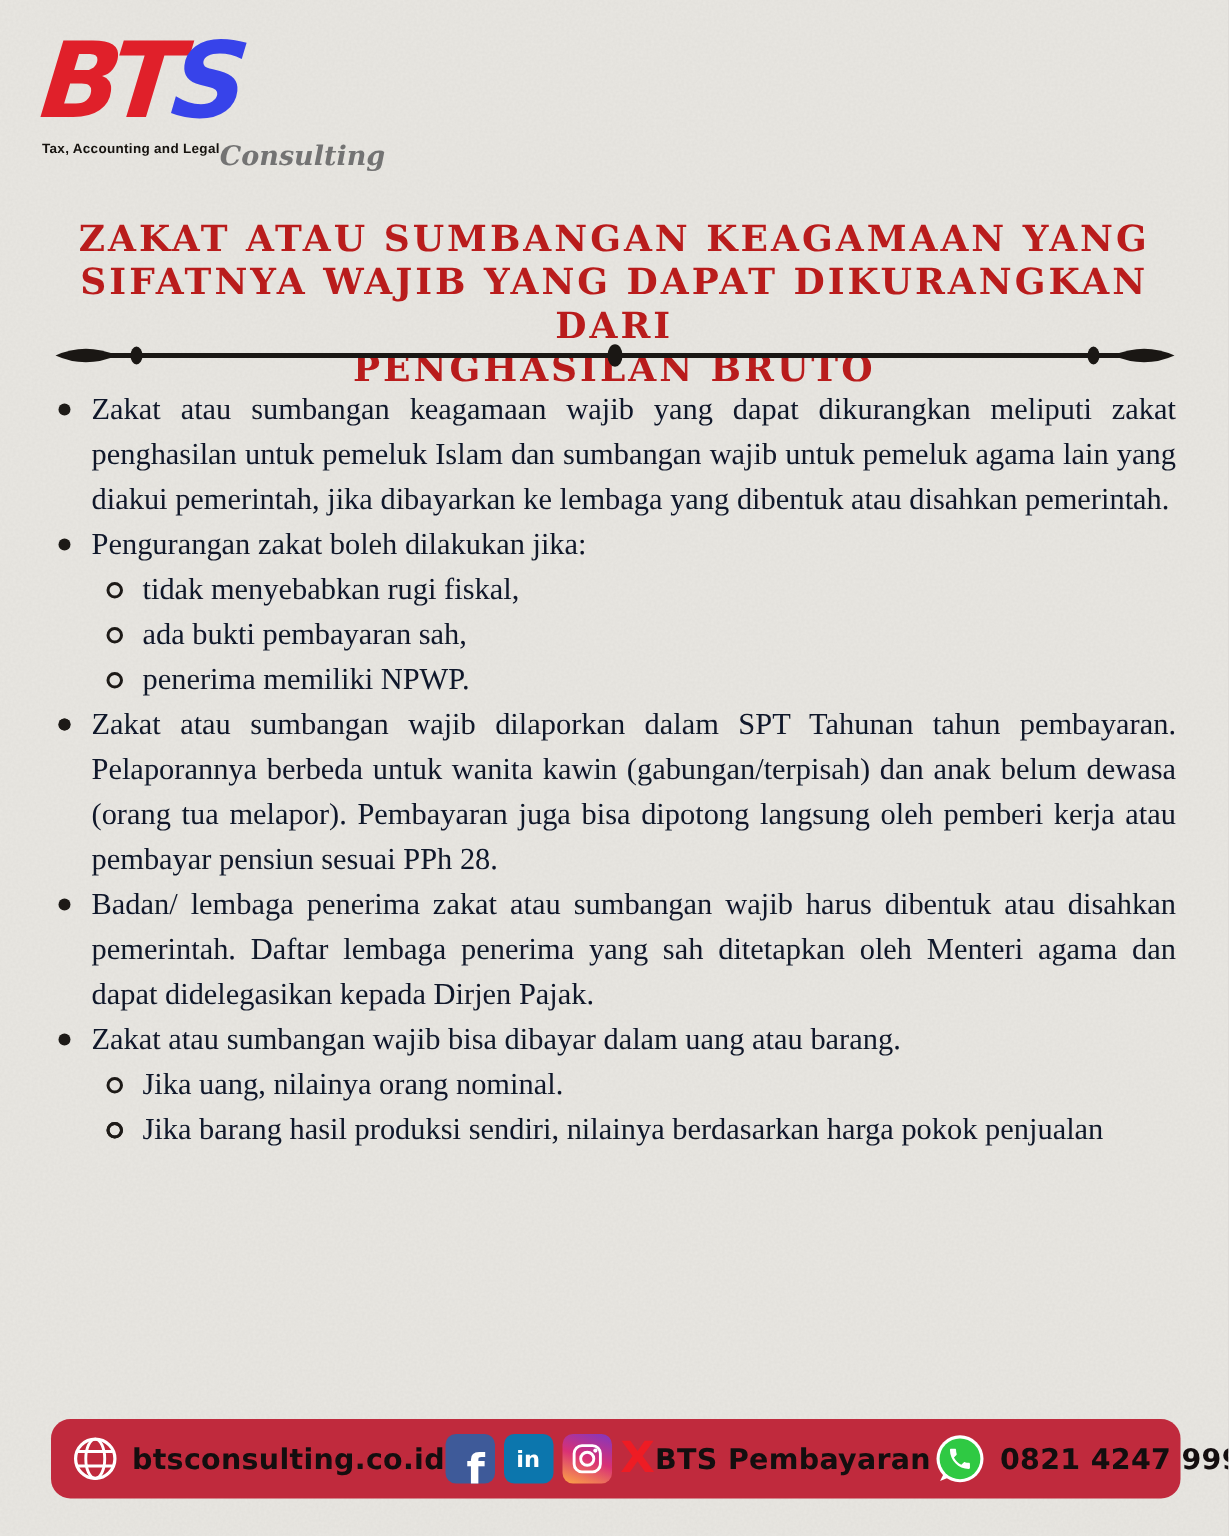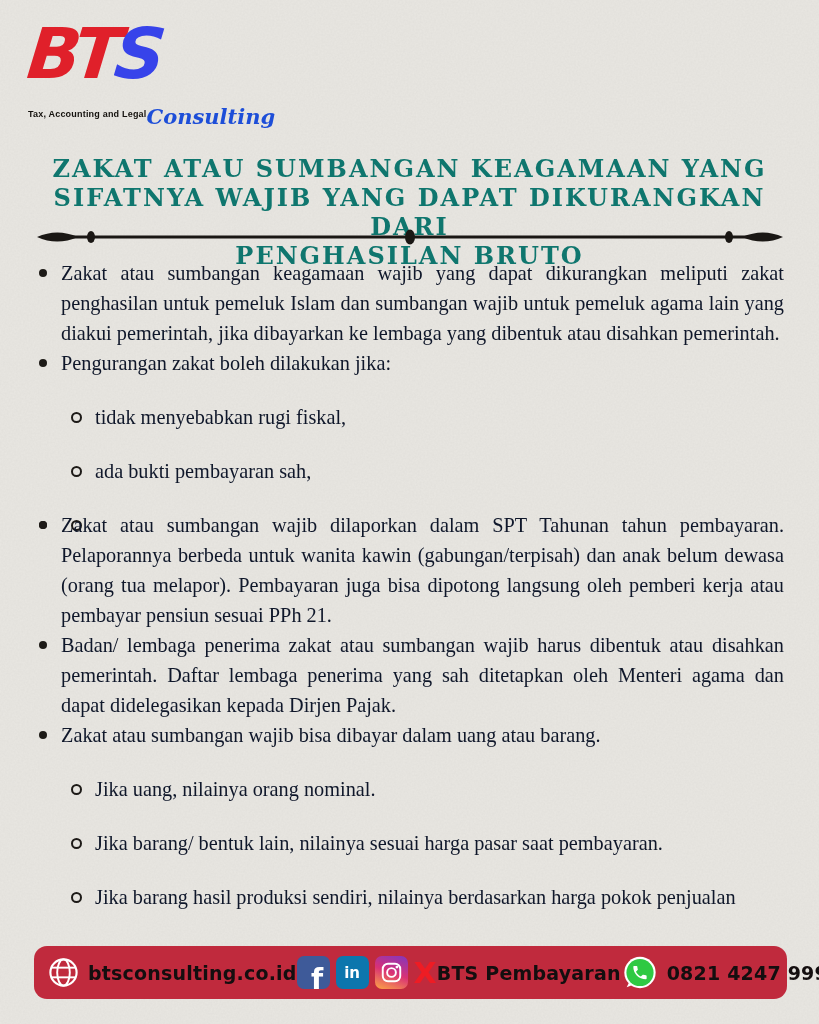--- a/index.html
+++ b/index.html
@@ -6,41 +6,41 @@
   .page{position:relative;width:819px;height:1024px;background:#e9e7e2;overflow:hidden;
         font-family:"Liberation Serif", serif;}
   .noise{position:absolute;inset:0;width:100%;height:100%;pointer-events:none;}
 
   
   .logo{position:absolute;top:22px;left:28px;width:205px;z-index:2;}
   .logo-word{font-family:"DejaVu Sans", sans-serif;font-style:italic;font-weight:800;
              font-size:70px;line-height:0.92;letter-spacing:-7px;transform:skewX(-6deg);white-space:nowrap;}
   .logo-bt{color:#e0202a;}
   .logo-s{color:#3743ea;}
-  .logo-row{display:flex;align-items:center;justify-content:space-between;margin-top:18px;}
+  .logo-row{display:flex;align-items:flex-start;justify-content:space-between;margin-top:8px;}
   .logo-tagline{font-family:"Liberation Sans", sans-serif;font-weight:bold;font-size:9px;
                 color:#15120e;letter-spacing:.2px;padding-bottom:5px;white-space:nowrap;}
   .logo-consulting{font-family:"DejaVu Serif", serif;font-style:italic;font-weight:bold;
-                   font-size:21px;color:#1d4ed8;white-space:nowrap;}
+                   font-size:18px;color:#737373;white-space:nowrap;}
 
   
-  .title{position:absolute;top:154px;left:16px;right:16px;text-align:center;z-index:2;
+  .title{position:absolute;top:144px;left:16px;right:16px;text-align:center;z-index:2;
          font-family:"DejaVu Serif", serif;font-weight:bold;font-size:24px;line-height:29px;
-         letter-spacing:2px;color:#0f766e;}
+         letter-spacing:2px;color:#b91c1c;}
   .title span{display:block;}
 
   
   .divider{position:absolute;top:228px;left:36px;width:748px;height:18px;z-index:2;}
 
   
   .content{position:absolute;top:258px;left:38px;width:746px;z-index:2;
            font-size:20.3px;line-height:30px;color:#0f172a;text-align:justify;}
   .item{position:relative;padding-left:23px;}
   .marker{position:absolute;left:1px;top:11px;width:8px;height:8px;border-radius:50%;background:#1d1a17;}
-  .sub{position:relative;padding-left:26px;margin-left:31px;margin-top:24px;}
+  .sub{position:relative;padding-left:26px;margin-left:31px;}
   .marker2{position:absolute;left:2px;top:10px;width:7px;height:7px;border:2.2px solid #1d1a17;
            border-radius:50%;background:transparent;}
 
   
   .footer{position:absolute;left:34px;right:32px;bottom:25px;height:53px;background:#c02a3d;
           border-radius:13px;display:flex;align-items:center;justify-content:space-between;
           padding:0 13px;box-sizing:border-box;z-index:2;margin-top:40px;}
   .f-group{display:flex;align-items:center;gap:8px;}
   .f-text{font-family:"DejaVu Sans", sans-serif;font-weight:bold;font-size:19px;color:#140e0f;
           letter-spacing:.2px;white-space:nowrap;}
@@ -105,47 +105,47 @@
     <div class="sub">
       <span class="marker2"></span>
       <span>tidak menyebabkan rugi fiskal,</span>
     </div>
     <div class="sub">
       <span class="marker2"></span>
       <span>ada bukti pembayaran sah,</span>
     </div>
     <div class="sub">
       <span class="marker2"></span>
+      <span>penerima memiliki NPWP.</span>
     </div>
 
     <div class="item">
       <span class="marker"></span>
     </div>
 
     <div class="item">
       <span class="marker"></span>
-      <span>Zakat atau sumbangan wajib dilaporkan dalam SPT Tahunan tahun pembayaran. Pelaporannya berbeda untuk wanita kawin (gabungan/terpisah) dan anak belum dewasa (orang tua melapor). Pembayaran juga bisa dipotong langsung oleh pemberi kerja atau pembayar pensiun sesuai PPh 21.</span>
+      <span>Zakat atau sumbangan wajib dilaporkan dalam SPT Tahunan tahun pembayaran. Pelaporannya berbeda untuk wanita kawin (gabungan/terpisah) dan anak belum dewasa (orang tua melapor). Pembayaran juga bisa dipotong langsung oleh pemberi kerja atau pembayar pensiun sesuai PPh 28.</span>
     </div>
 
     <div class="item">
       <span class="marker"></span>
       <span>Badan/ lembaga penerima zakat atau sumbangan wajib harus dibentuk atau disahkan pemerintah. Daftar lembaga penerima yang sah ditetapkan oleh Menteri agama dan dapat didelegasikan kepada Dirjen Pajak.</span>
     </div>
 
     <div class="item">
       <span class="marker"></span>
       <span>Zakat atau sumbangan wajib bisa dibayar dalam uang atau barang.</span>
     </div>
     <div class="sub">
       <span class="marker2"></span>
       <span>Jika uang, nilainya orang nominal.</span>
     </div>
     <div class="sub">
       <span class="marker2"></span>
-      <span>Jika barang/ bentuk lain, nilainya sesuai harga pasar saat pembayaran.</span>
     </div>
     <div class="sub">
       <span class="marker2"></span>
       <span>Jika barang hasil produksi sendiri, nilainya berdasarkan harga pokok penjualan</span>
     </div>
 
   </div>
 
   <div class="footer">
 

